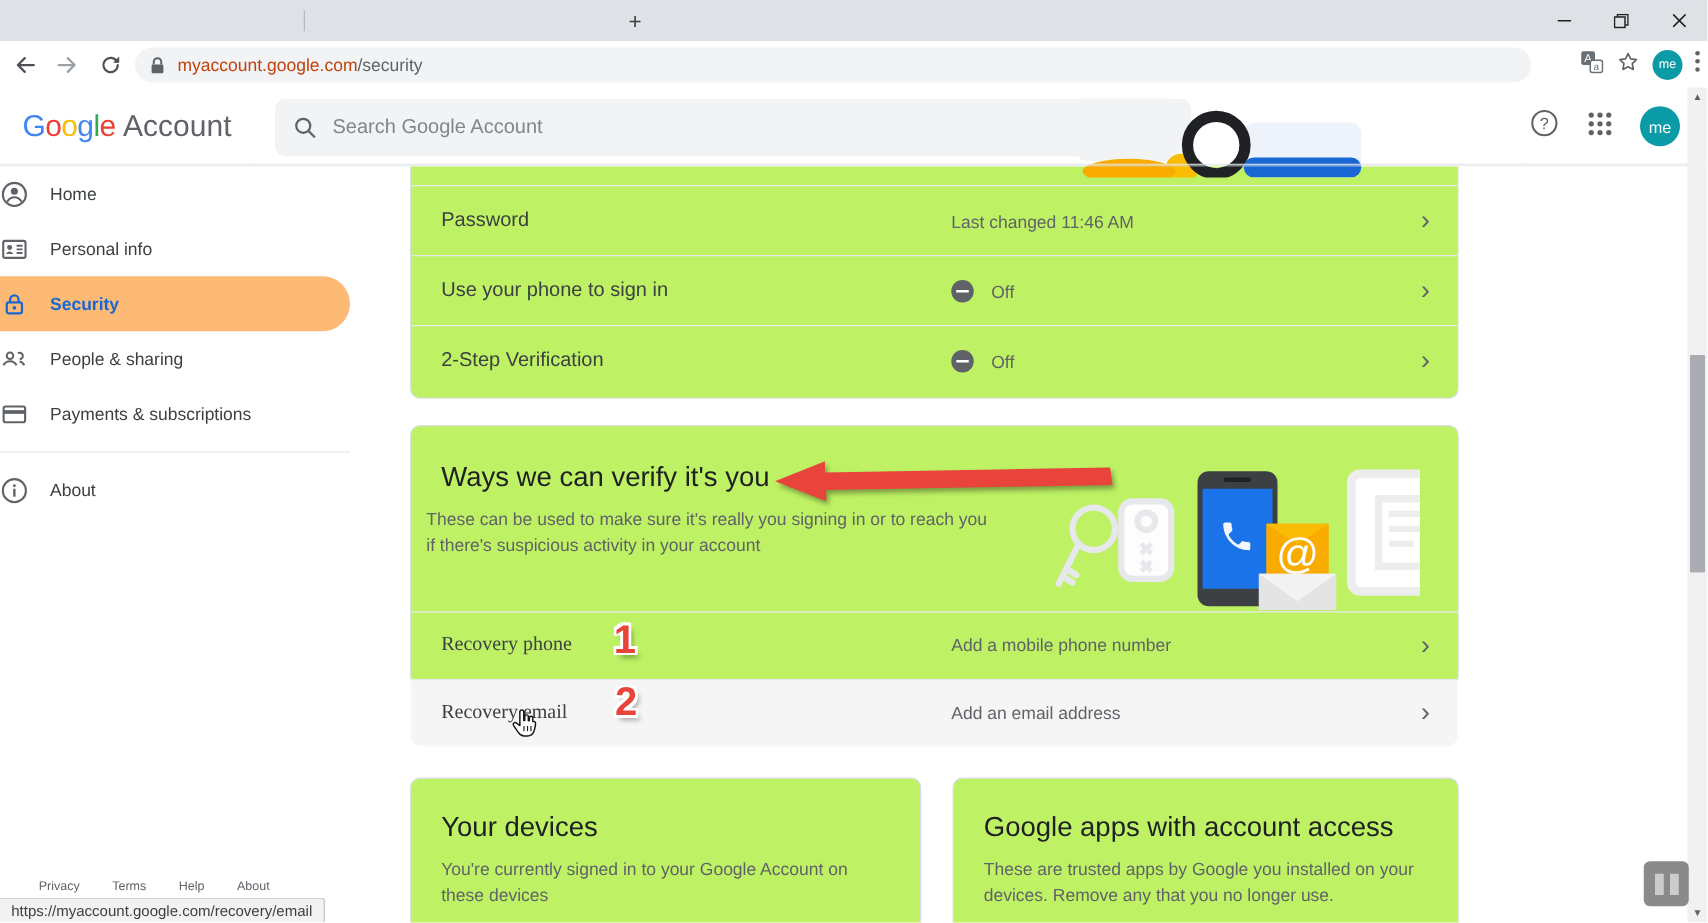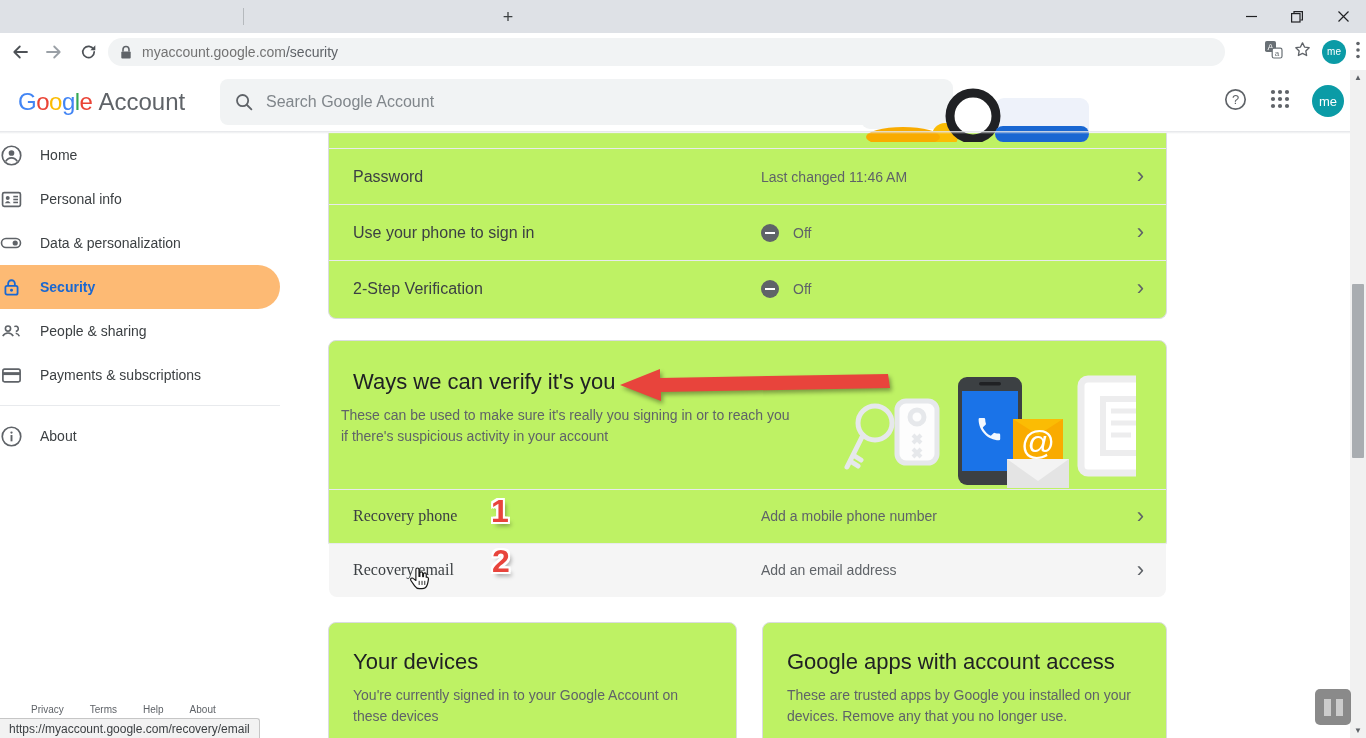--- a/index.html
+++ b/index.html
@@ -17,21 +17,21 @@
   .tab .t-title { font-size:12px; color:#3c4043; flex:1; white-space:nowrap; overflow:hidden; }
   .tab .t-close { width:16px; height:16px; border-radius:50%; display:flex; align-items:center; justify-content:center; color:#5f6368; font-size:14px; line-height:1; cursor:default; }
   .newtab-btn { position:absolute; left:496px; top:5px; width:24px; height:24px; border-radius:50%; display:flex; align-items:center; justify-content:center; color:#3c4043; font-size:18px; }
   .win-controls { position:absolute; right:0; top:0; height:33px; display:flex; }
   .win-btn { width:46px; height:33px; display:flex; align-items:center; justify-content:center; }
 
   .toolbar { position:absolute; top:33px; left:0; width:1366px; height:37px; background:#fff; display:flex; align-items:center; }
   .nav-ic { width:28px; height:28px; display:flex; align-items:center; justify-content:center; margin-left:6px; }
   .omnibox { position:absolute; left:108px; top:5px; width:1117px; height:28px; background:#f1f3f4; border-radius:14px; display:flex; align-items:center; padding:0 12px; }
   .omnibox .url { font-size:14px; margin-left:10px; }
-  .url-host { color:#737373; }
+  .url-host { color:#c2410c; }
   .url-path { color:#5f6368; }
   .tb-right { position:absolute; right:6px; top:3px; height:31px; display:flex; align-items:center; gap:10px; }
   .mini-avatar { width:24px; height:24px; border-radius:50%; background:#0b9ba6; color:#fff; font-size:10px; display:flex; align-items:center; justify-content:center; }
 
   
   .acct-header { position:absolute; top:70px; left:0; width:1366px; height:63px; background:#fff; z-index:2; }
   .acct-shadow { position:absolute; top:131px; left:0; width:1366px; height:3px; background:linear-gradient(#e3e5e8, rgba(255,255,255,0)); z-index:6; }
   .logo { position:absolute; left:18px; top:88px; font-size:24px; letter-spacing:-0.5px; z-index:3; }
   .logo .acct { color:#5f6368; margin-left:6px; letter-spacing:0; }
   .searchbar { position:absolute; left:220px; top:79px; width:722px; height:46px; background:#f1f3f4; border-radius:8px; display:flex; align-items:center; padding:0 14px; z-index:3; }
@@ -248,29 +248,20 @@
           <rect x="1.5" y="3.5" width="17" height="13" rx="1.5" fill="none" stroke="#5f6368" stroke-width="1.6"></rect>
           <circle cx="6.4" cy="8.6" r="1.9" fill="#5f6368"></circle>
           <path d="M3.6 13.6 c.8-1.4 1.8-2 2.8-2 s2 .6 2.8 2" fill="#5f6368"></path>
           <line x1="11.7" y1="7.2" x2="16.2" y2="7.2" stroke="#5f6368" stroke-width="1.5"></line>
           <line x1="11.7" y1="10" x2="16.2" y2="10" stroke="#5f6368" stroke-width="1.5"></line>
           <line x1="11.7" y1="12.8" x2="16.2" y2="12.8" stroke="#5f6368" stroke-width="1.5"></line>
         </svg>
     </span>
     <span>Personal info</span>
   </div>
-  <div class="side-item">
-    <span class="s-ic">
-      <svg width="22" height="22" viewBox="0 0 22 22">
-          <rect x="1.5" y="6.5" width="19" height="9" rx="4.5" fill="none" stroke="#5f6368" stroke-width="1.6"></rect>
-          <circle cx="15.2" cy="11" r="2.6" fill="#5f6368"></circle>
-        </svg>
-    </span>
-    <span>Data &amp; personalization</span>
-  </div>
   <div class="side-item active">
     <span class="s-ic">
       <svg width="21" height="21" viewBox="0 0 20 20">
           <path d="M6.8 8.5 V6.3 a3.2 3.2 0 0 1 6.4 0 V8.5" fill="none" stroke="#1967d2" stroke-width="1.7"></path>
           <rect x="4.2" y="8.5" width="11.6" height="8.3" rx="1.6" fill="none" stroke="#1967d2" stroke-width="1.7"></rect>
           <circle cx="10" cy="12.6" r="1.4" fill="#1967d2"></circle>
         </svg>
     </span>
     <span>Security</span>
   </div>

